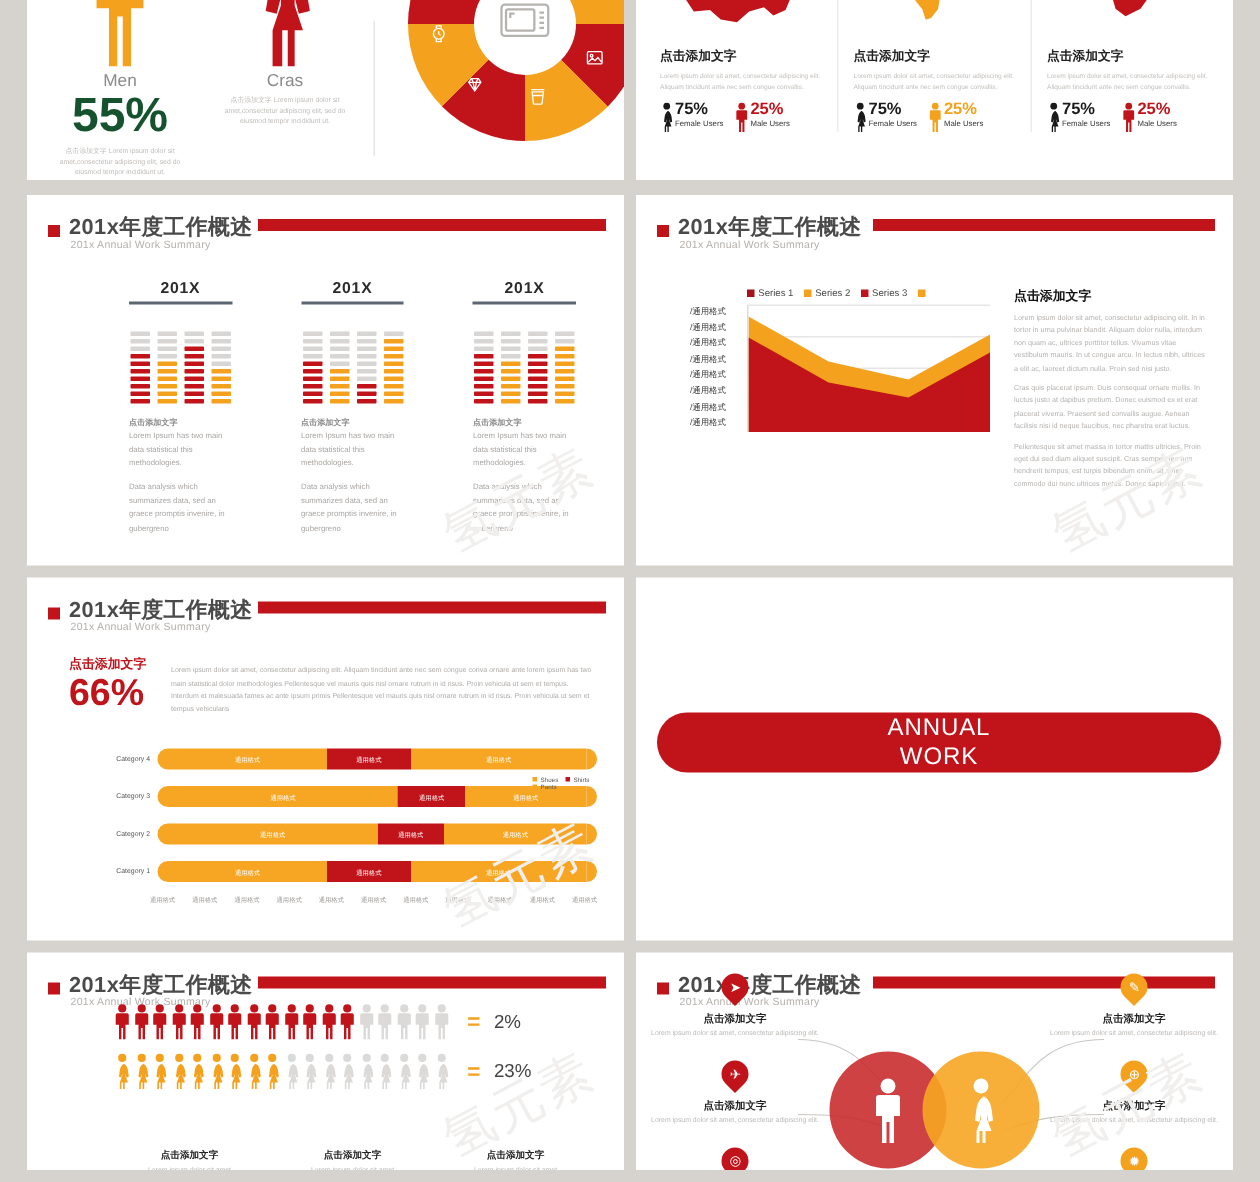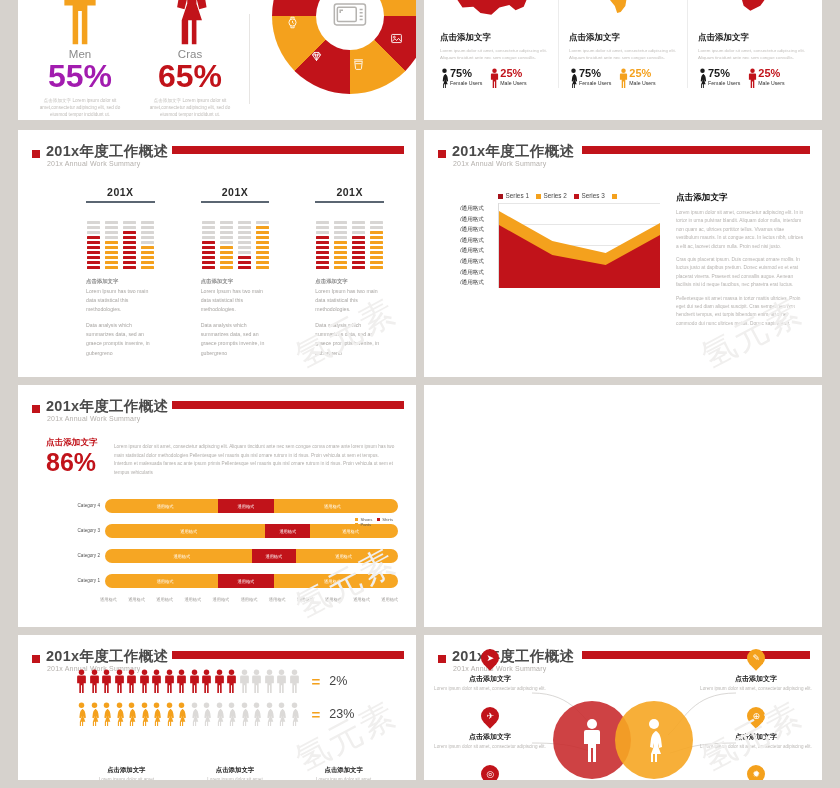--- a/index.html
+++ b/index.html
@@ -34,21 +34,21 @@
 
   
   .s1{display:flex;}
   .s1 .lblock{width:230px;position:relative;}
   .s1 .gcol{position:absolute;top:-46px;text-align:center;width:108px;}
   .s1 .gcol.a{left:8px;}
   .s1 .gcol.b{left:118px;}
   .pic{height:92px;position:relative;}
   .glabel{font-size:11.5px;color:#8a8a8a;margin-top:2px;}
   .gpct{font-size:32px;font-weight:bold;line-height:1.05;}
-  .gpct.or{color:#a21caf;}
+  .gpct.or{color:#14532d;}
   .gpct.rd{color:#c1131a;}
   .gsub{font-size:4.6px;color:#bfbcb8;line-height:1.55;margin-top:3px;padding:0 6px;}
   .divider{position:absolute;left:231px;top:14px;bottom:16px;width:1px;background:#e7e5e3;}
   .s1 .rblock{position:absolute;left:236px;top:-62px;width:180px;height:190px;}
 
   .donut{position:absolute;left:18px;top:0;width:156px;height:156px;border-radius:50%;
     background:conic-gradient(
       #c1131a 0deg 45deg,#f4a11d 45deg 90deg,#c1131a 90deg 135deg,#f4a11d 135deg 180deg,
       #c1131a 180deg 225deg,#f4a11d 225deg 270deg,#c1131a 270deg 315deg,#f4a11d 315deg 360deg);}
   .donut .hole{position:absolute;left:44px;top:44px;width:68px;height:68px;border-radius:50%;background:#fff;
@@ -174,21 +174,20 @@
 Lorem ipsum dolor sit amet,consectetur adipiscing elit, sed do eiusmod tempor incididunt ut.</div>
       </div>
       <div class="gcol b">
         <div class="pic">
           <svg viewBox="0 0 40 100" width="52" height="92" style="display:block;margin:0 auto">
             <circle cx="20" cy="12" r="10" fill="#c1131a"></circle>
             <path d="M20 24c9 0 13 6 15 16l3 18-8 2-3-12v6l6 18H27v26h-5V72h-4v26h-7V72l6-18v-6l-3 12-8-2 3-18c2-10 6-16 15-16z" fill="#c1131a"></path>
           </svg>
         </div>
         <div class="glabel">Cras</div>
-        <div class="gpct rd">65%</div>
         <div class="gsub">点击添加文字
 Lorem ipsum dolor sit amet,consectetur adipiscing elit, sed do eiusmod tempor incididunt ut.</div>
       </div>
     </div>
     <div class="divider"></div>
     <div class="rblock">
       <div class="donut">
 
         <div class="seg-ic" style="left:12px;top:76px">
           <svg viewBox="0 0 16 16" width="13" height="13" fill="none" stroke="#fff" stroke-width="1.1">
@@ -564,21 +563,21 @@
   <div class="slide left s5">
     <div class="hdr">
       <div class="sq"></div>
       <div class="t1">201x年度工作概述</div>
       <div class="t2">201x Annual Work Summary</div>
       <div class="bar"></div>
     </div>
     <div class="head">
       <div class="bigpct">
         <div class="h">点击添加文字</div>
-        <div class="v">86%</div>
+        <div class="v">66%</div>
       </div>
       <p>Lorem ipsum dolor sit amet, consectetur adipiscing elit. Aliquam tincidunt ante nec sem congue conva ornare ante lorem ipsum has two main statistical dolor methodologies Pellentesque vel mauris quis nisl ornare rutrum in id risus. Proin vehicula ut sem et tempus. Interdum et malesuada fames ac ante ipsum primis Pellentesque vel mauris quis nisl ornare rutrum in id risus. Proin vehicula ut sem et tempus vehicularis</p>
     </div>
     <div class="chart" id="s5chart">
         <div class="hrow">
           <div class="hcat">Category 4</div>
           <div class="hbar">
             <div class="capL"></div>
             <div class="sg or" style="flex: 38 1 0%;">通用格式</div>
             <div class="sg rd" style="flex: 20 1 0%;">通用格式</div>
@@ -629,20 +628,24 @@
           <span>通用格式</span>
           <span>通用格式</span>
         </div>
       </div>
     <div class="legend" id="s5legend"><span><i style="background:#f6a623"></i>Shoes</span><span><i style="background:#c1131a"></i>Shirts</span><br><span><i style="background:#f6a623"></i>Pants</span></div>
     <div class="wm">氢元素</div>
   </div>
 
   <div class="slide right s6">
     <div class="pillwrap">
+      <div class="pill-red">
+        <span>ANNUAL</span>
+        <span>WORK</span>
+      </div>
     </div>
   </div>
 
   <div class="slide left s7">
     <div class="hdr">
       <div class="sq"></div>
       <div class="t1">201x年度工作概述</div>
       <div class="t2">201x Annual Work Summary</div>
       <div class="bar"></div>
     </div>

